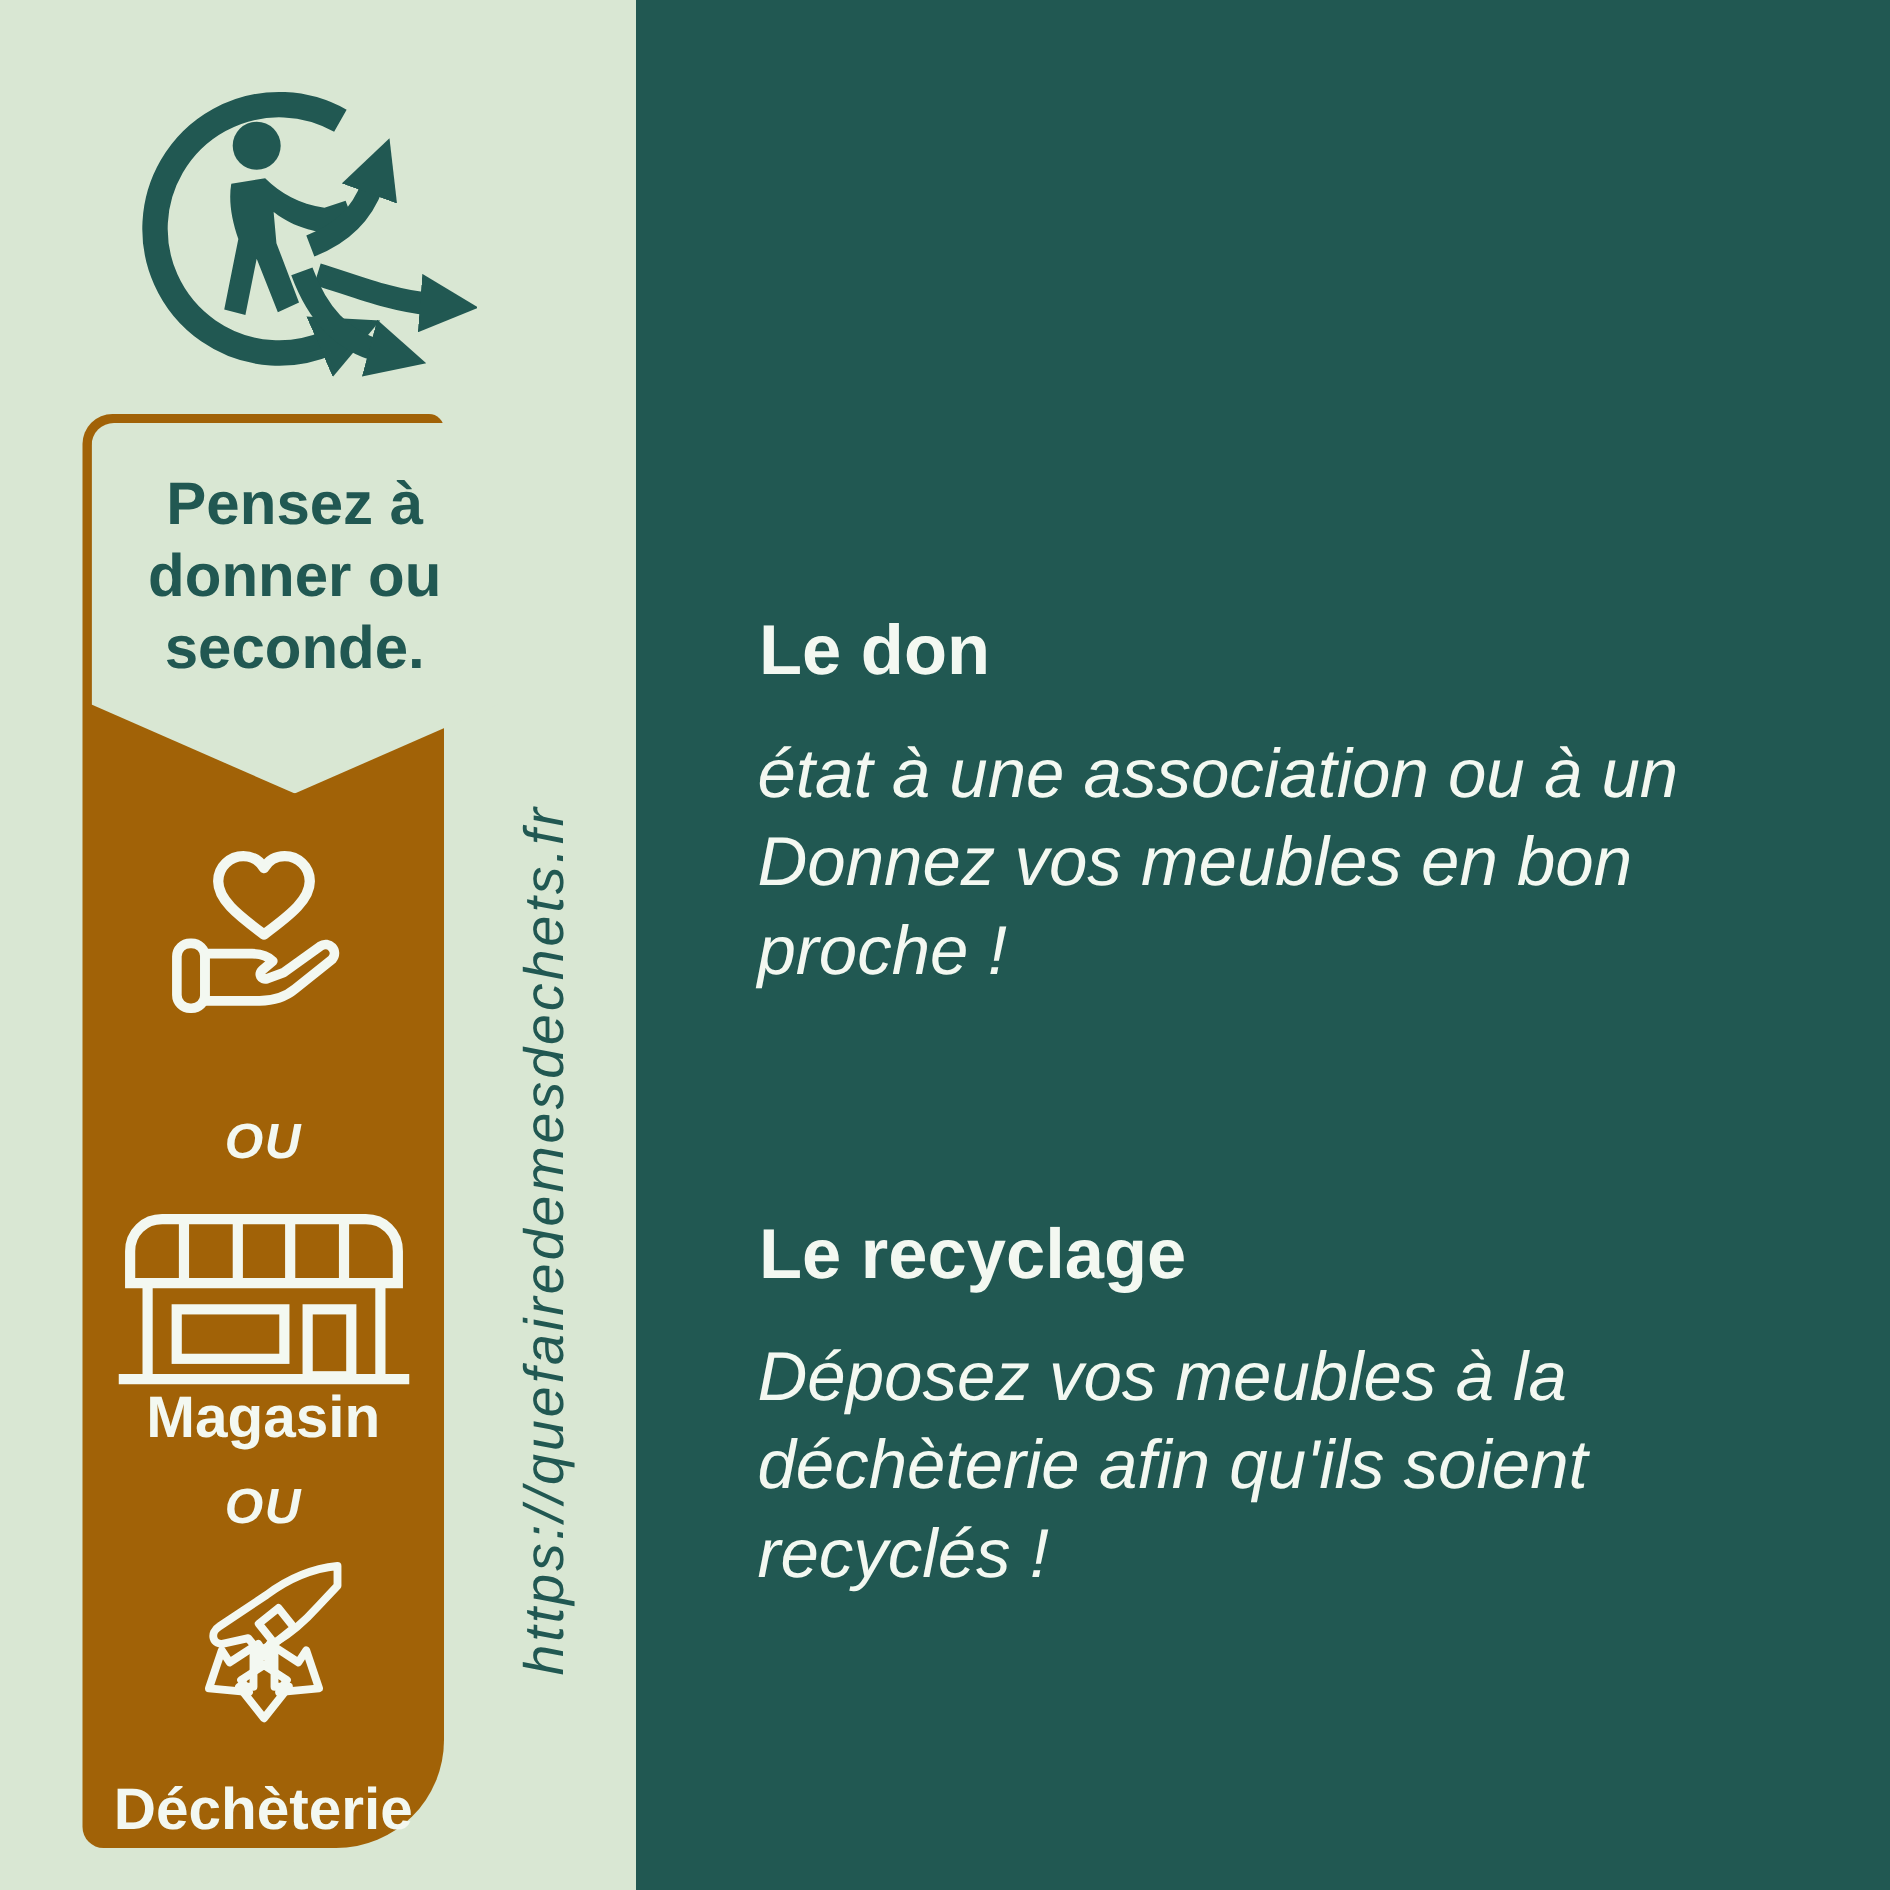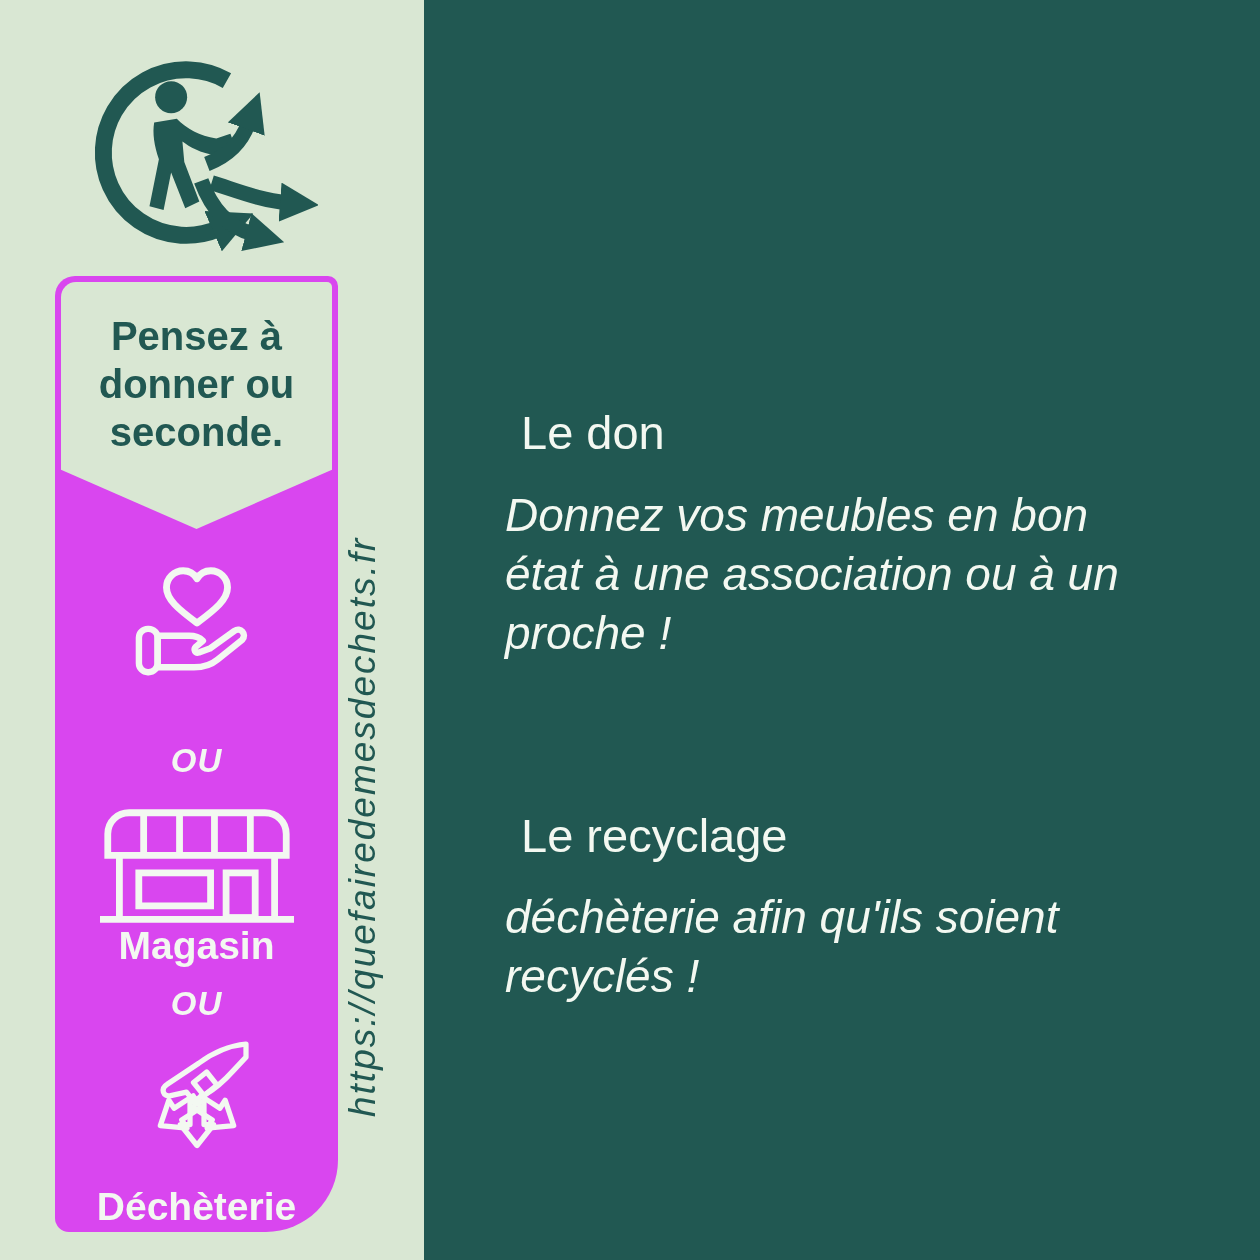--- a/index.html
+++ b/index.html
@@ -13,30 +13,30 @@
     font-family:"Liberation Sans","DejaVu Sans",sans-serif;
     color:#215852;
   }
   
   .right-panel{
     position:absolute;left:424px;top:0;width:836px;height:1260px;
     background:#215852;color:#f3f8f1;
   }
   .title{position:absolute;top:69px;left:0;width:100%;text-align:center;
     font-size:62px;line-height:77px;font-weight:700;}
-  .heading{position:absolute;left:97px;font-size:47px;font-weight:400;line-height:54px;}
+  .heading{position:absolute;left:82px;font-size:47px;font-weight:700;line-height:54px;}
   .heading-don{top:406px;}
   .heading-recyclage{top:809px;}
   .para{position:absolute;left:81px;font-size:46px;font-style:italic;line-height:59px;}
   .para-don{top:486px;}
   .para-recyclage{top:888px;}
   
   .banner{
-    position:absolute;left:55px;top:276px;width:283px;height:956px;
-    background:#d946ef;
+    position:absolute;left:55px;top:276px;width:241px;height:956px;
+    background:#a16207;
     border-radius:20px 10px 72px 14px;
   }
   .banner-light{
     position:absolute;left:6px;top:6px;width:271px;height:247px;
     background:#d9e7d3;
     border-radius:15px 5px 0 0;
     clip-path:polygon(0 0,100% 0,100% 76%,50% 100%,0 76%);
   }
   .ribbon-text{
     position:absolute;top:30px;left:0;width:100%;text-align:center;
@@ -138,25 +138,26 @@
       <use href="#sar" class="st" stroke-width="6" transform="rotate(57 80 82)"></use>
       <use href="#sar" class="st" stroke-width="6" transform="rotate(-57 80 82)"></use>
     </svg>
     <div class="banner-item banner-label label-decheterie">Déchèterie</div>
   </div>
 
   <div class="right-panel">
 
     <div class="heading heading-don">Le don</div>
     <div class="para para-don">
+      <div>état à une association ou à un</div>
       <div>Donnez vos meubles en bon</div>
-      <div>état à une association ou à un</div>
       <div>proche !</div>
     </div>
 
     <div class="heading heading-recyclage">Le recyclage</div>
     <div class="para para-recyclage">
+      <div>Déposez vos meubles à la</div>
       <div>déchèterie afin qu'ils soient</div>
       <div>recyclés !</div>
     </div>
   </div>
 
 </div>
 
 </body></html>

